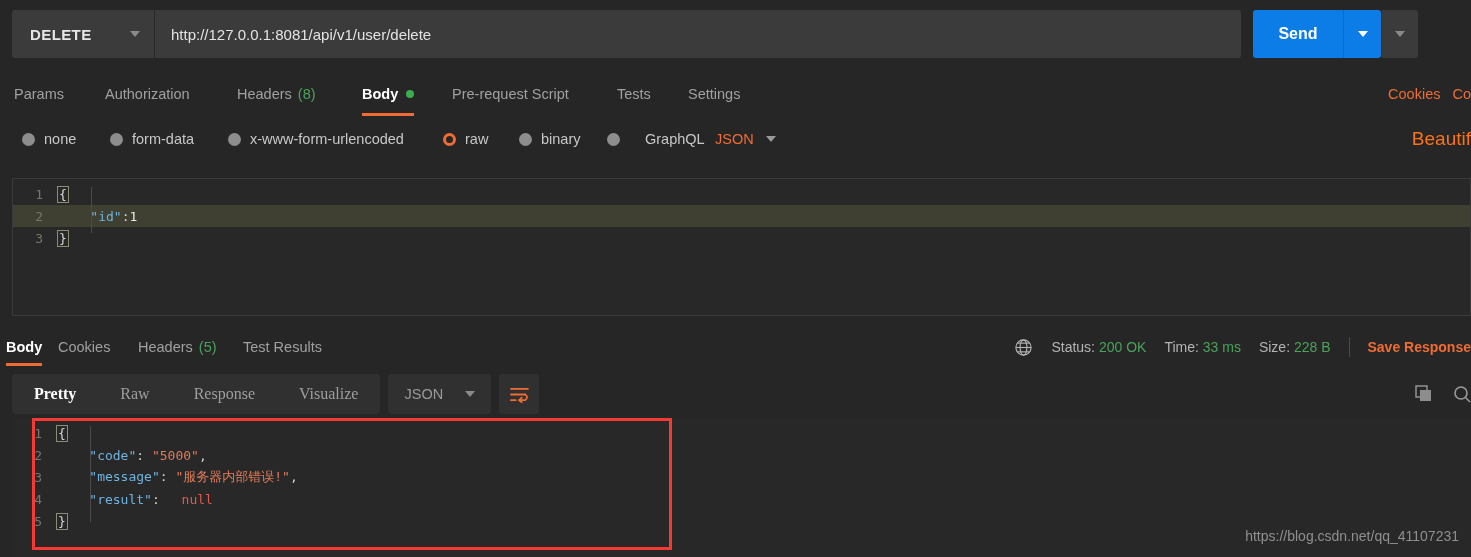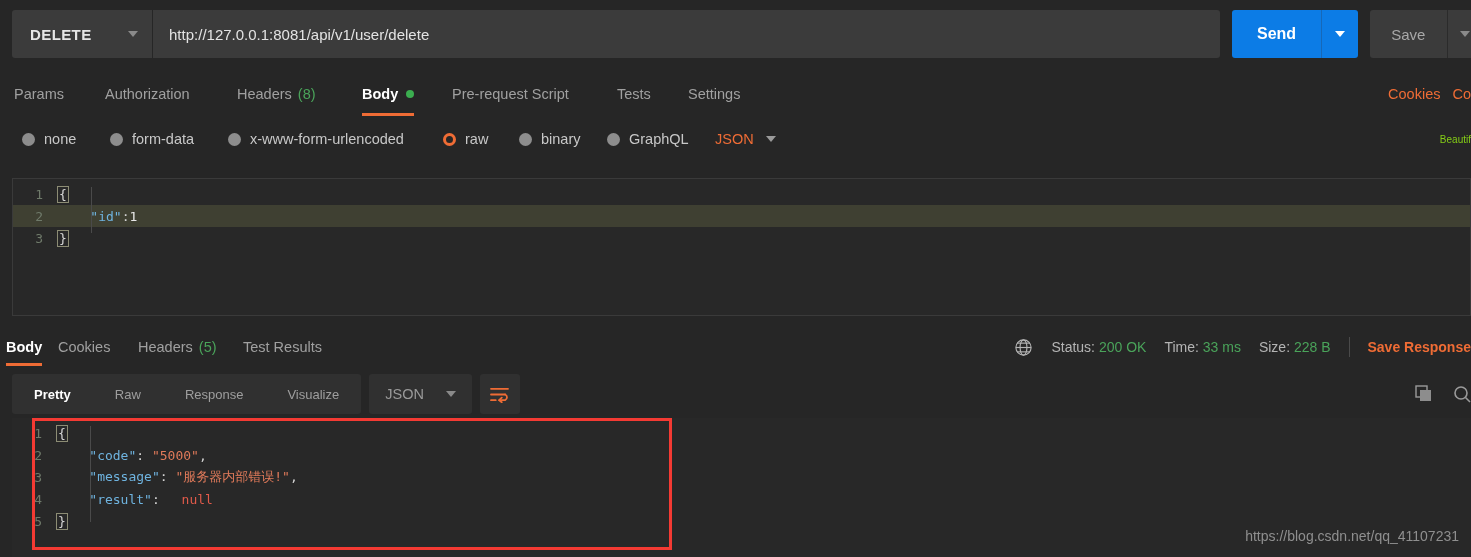--- a/index.html
+++ b/index.html
@@ -134,21 +134,21 @@
     border: 3.5px solid #ef6c35;
   }
   .json-select {
     display: flex; align-items: center; gap: 12px;
     color: #ef6c35; font-size: 14.5px; cursor: pointer;
   }
   .json-select .caret { border-top-color: #9a9a9a; }
   .beautify {
     position: absolute; right: 0; top: 118px; height: 42px;
     display: flex; align-items: center;
-    color: #84cc16; font-size: 10px; cursor: pointer;
+    color: #f97316; font-size: 19px; cursor: pointer;
     white-space: nowrap;
   }
 
   
   .req-editor {
     position: absolute; left: 12px; top: 178px;
     width: 1459px; height: 138px;
     background: #282828;
     border: 1px solid #3a3a3a;
     overflow: hidden;
@@ -211,21 +211,21 @@
     position: absolute; left: 12px; top: 374px;
     height: 40px; display: flex; align-items: center; gap: 8px;
   }
   .seg {
     background: #303030; border-radius: 3px;
     height: 40px; display: flex; align-items: center;
   }
   .seg-btn {
     padding: 0 22px; height: 40px;
     display: flex; align-items: center;
-    color: #9e9e9e; font-size: 13px; cursor: pointer;
+    color: #9e9e9e; font-size: 16px; cursor: pointer; font-family: Liberation Serif, serif;
   }
   .seg-btn.active { color: #fff; font-weight: bold; }
   .format-sel {
     background: #303030; border-radius: 3px;
     height: 40px; padding: 0 16px;
     display: flex; align-items: center; gap: 22px;
     color: #9a9a9a; font-size: 14.5px; cursor: pointer;
   }
   .wrap-btn {
     background: #303030; border-radius: 3px;
@@ -267,21 +267,20 @@
   </div>
   <div class="method-divider"></div>
   <div class="url-box">
     <span class="url-text">http://127.0.0.1:8081/api/v1/user/delete</span>
   </div>
   <div class="send-btn">Send</div>
   <div class="send-sep"></div>
   <div class="send-caret-btn">
     <span class="send-caret"></span>
   </div>
-  <div class="save-btn">Save</div>
   <div class="save-sep"></div>
   <div class="save-caret-btn">
     <span class="caret"></span>
   </div>
 </div>
 
 <div class="req-tabs" id="req-tabs">
     <div class="req-tab" style="position: absolute; left: 14px;">
       <span>Params</span>
     </div>
@@ -326,21 +325,21 @@
       <span>x-www-form-urlencoded</span>
     </div>
     <div class="radio-item" style="position: absolute; left: 443px;">
       <span class="radio-dot sel"></span>
       <span>raw</span>
     </div>
     <div class="radio-item" style="position: absolute; left: 519px;">
       <span class="radio-dot"></span>
       <span>binary</span>
     </div>
-    <div class="radio-item" style="position: absolute; left: 607px;">
+    <div class="radio-item" style="position: absolute; left: 607px; gap: 16px;">
       <span class="radio-dot"></span>
       <span>GraphQL</span>
     </div>
     <div class="json-select" style="position: absolute; left: 715px;">
       <span>JSON</span>
       <span class="caret"></span>
     </div>
   </div>
 <div class="beautify">Beautif</div>
 

